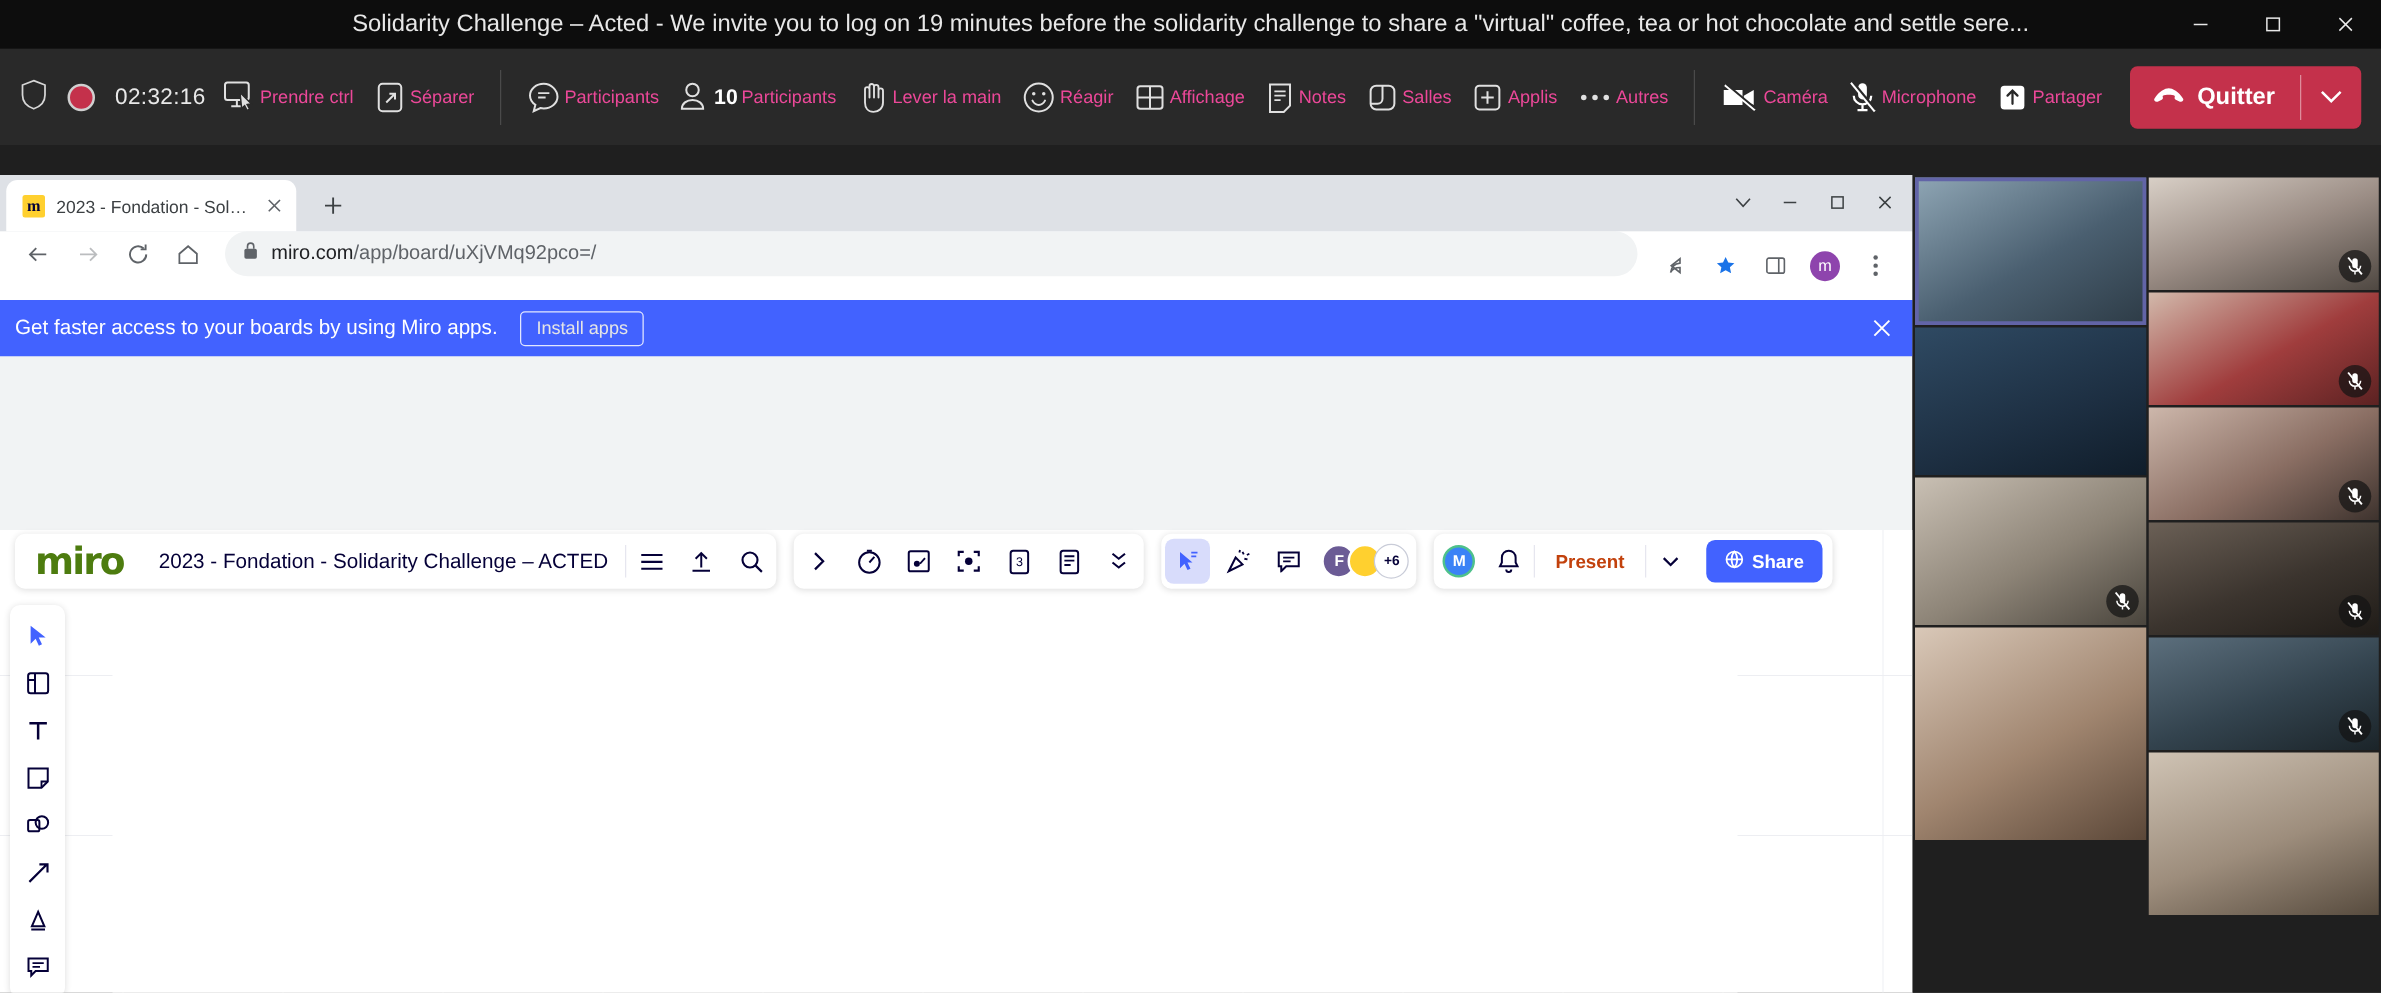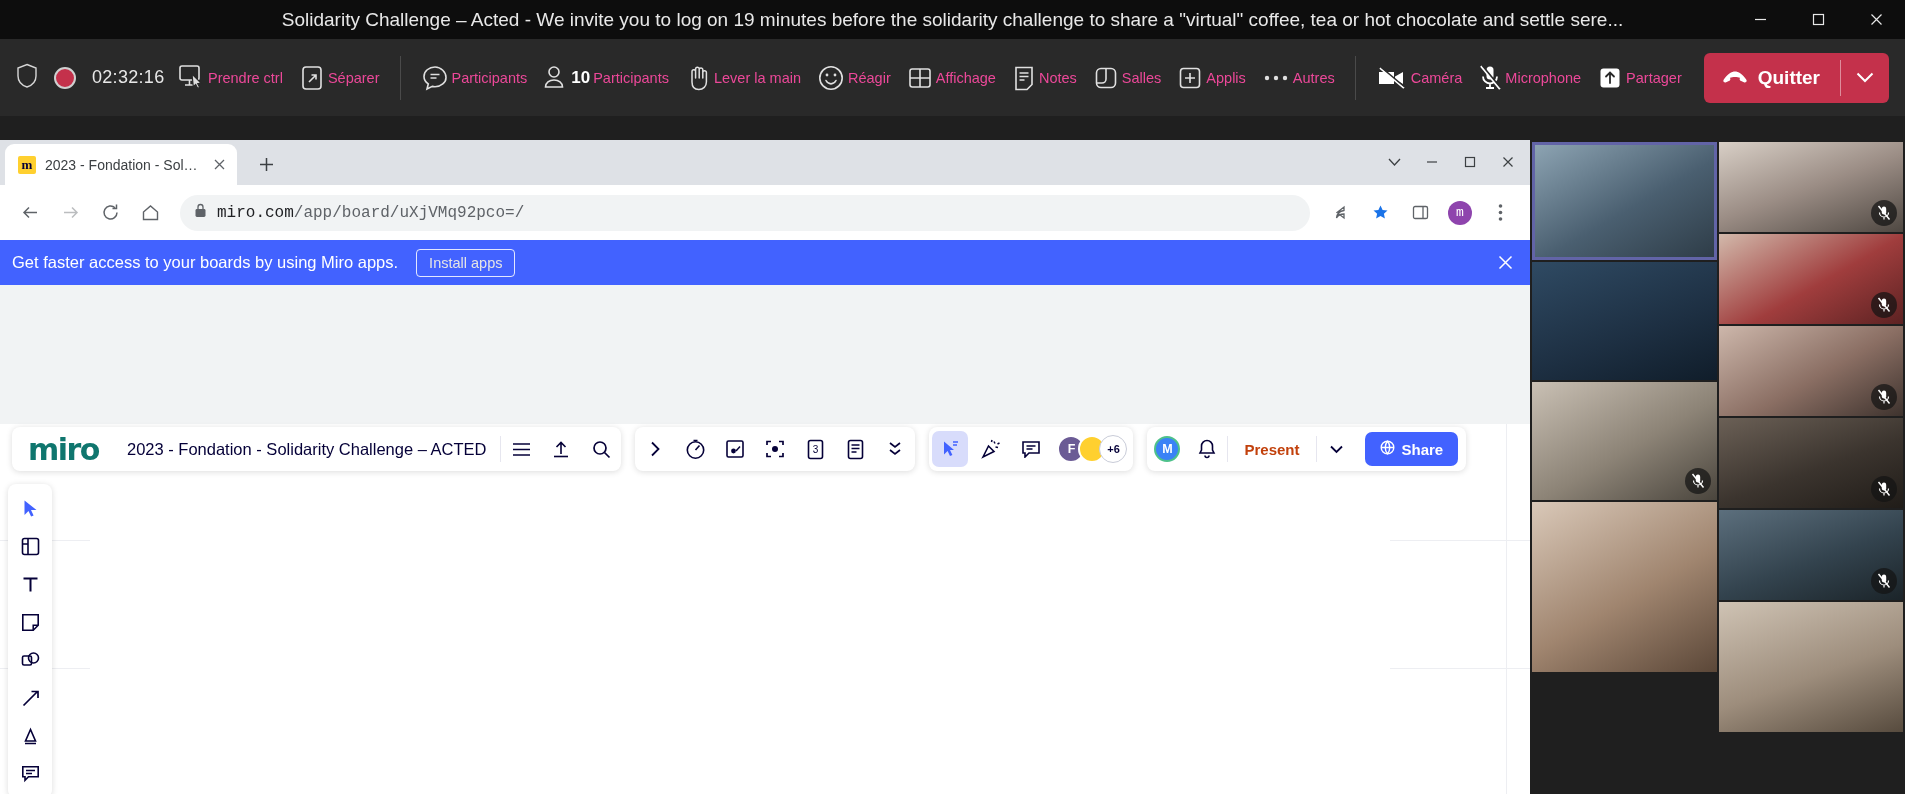--- a/index.html
+++ b/index.html
@@ -70,21 +70,21 @@
   .tab-title { font-size:14px; color:#3c4043; white-space:nowrap; overflow:hidden;
     text-overflow:ellipsis; flex:1; }
   .tab-x { width:20px; height:20px; display:flex; align-items:center; justify-content:center;
     color:#5f6368; }
   .newtab { width:34px; height:34px; display:flex; align-items:center; justify-content:center;
     color:#3c4043; margin-left:12px; margin-bottom:4px; }
   .brw-win { position:absolute; right:4px; top:6px; display:flex; align-items:center; gap:2px; }
   .brw-win > div { width:36px; height:32px; display:flex; align-items:center; justify-content:center;
     color:#3c4043; }
 
-  .omnibar { height:55px; background:#fff; display:flex; align-items:center; padding:0 12px; gap:4px;font-family:Liberation Mono, monospace; }
+  .omnibar { height:55px; background:#fff; display:flex; padding:0 12px; gap:4px; }
   .nav-btn { width:36px; height:36px; border-radius:50%; display:flex; align-items:center;
     justify-content:center; color:#5f6368; }
   .urlbox {
     flex:1; height:36px; background:#f1f3f4; border-radius:18px; display:flex;
     align-items:center; padding:0 14px; gap:10px; margin:0 8px; max-width:1160px;
   }
   .url-text { font-size:16px; color:#202124; }
   .url-text .gray { color:#5f6368; }
   .omni-right { display:flex; align-items:center; gap:4px; }
   .avatar-sm { width:24px; height:24px; border-radius:50%; background:#8e44ad; color:#fff;
@@ -105,21 +105,21 @@
     background-image:
       linear-gradient(to right, #edeef2 1px, transparent 1px),
       linear-gradient(to bottom, #edeef2 1px, transparent 1px);
     background-size:128px 128px; background-position:-30px -12px; }
   .miro-white { position:absolute; left:90px; top:0px; width:1300px; height:510px; background:#fff; }
 
   .miro-header { position:absolute; left:0; top:0; width:1530px; height:50px; z-index:20;
     display:flex; align-items:center; padding:0 12px; gap:0; pointer-events:none;}
   .mh-panel { background:#fff; border-radius:8px; box-shadow:0 1px 6px rgba(0,0,0,.14);
     height:44px; display:flex; align-items:center; pointer-events:auto; }
-  .miro-logo { font-size:30px; font-weight:bold; letter-spacing:-1.5px; color:#0f766e;
+  .miro-logo { font-size:30px; font-weight:bold; letter-spacing:-1.5px; color:#4d7c0f;
     padding:0 14px 0 16px; font-family:"DejaVu Sans", sans-serif; }
   .board-name { font-size:16.5px; color:#050038; padding:0 14px; white-space:nowrap; }
   .mh-div { width:1px; height:26px; background:#e6e6ef; }
   .mh-ico { width:40px; height:44px; display:flex; align-items:center; justify-content:center;
     color:#050038; }
   .mh-ico.active { background:#d8dcfb; border-radius:7px; height:36px; width:36px; margin:0 3px; }
   .avs { display:flex; align-items:center; padding:0 6px; }
   .av { width:28px; height:28px; border-radius:50%; display:flex; align-items:center;
     justify-content:center; font-size:12.5px; color:#fff; font-weight:bold; margin-left:-7px;
     border:2px solid #fff; }

